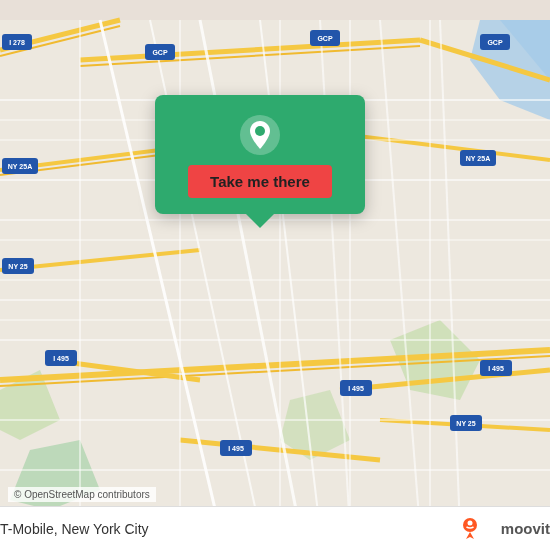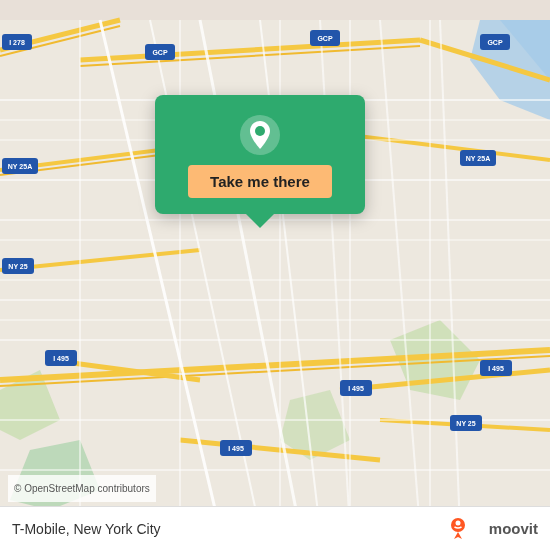--- a/index.html
+++ b/index.html
@@ -54,21 +54,21 @@
       border-top: 14px solid #2eaa6e;
     }
 
     #pin-icon {
       width: 44px;
       height: 44px;
       margin-bottom: 8px;
     }
 
     #take-me-there-btn {
-      background: #fdba74;
+      background: #ef4444;
       color: #222;
       border: none;
       border-radius: 4px;
       padding: 8px 22px;
       font-size: 15px;
       font-weight: 600;
       cursor: pointer;
       white-space: nowrap;
     }
 
@@ -76,21 +76,21 @@
     #bottom-bar {
       position: absolute;
       bottom: 0;
       left: 0;
       width: 550px;
       height: 44px;
       background: white;
       display: flex;
       align-items: center;
       justify-content: space-between;
-      padding: 0 12px;
+      padding: 0 0;
       border-top: 1px solid #ddd;
       z-index: 20;
     }
 
     #location-label {
       font-size: 14px;
       color: #333;
     }
 
     #moovit-logo {
@@ -109,21 +109,21 @@
       font-weight: 700;
       color: #555;
     }
 
     
     #osm-attr {
       position: absolute;
       bottom: 48px;
       left: 8px;
       background: rgba(255,255,255,0.8);
-      padding: 8px 6px;
+      padding: 2px 6px;
       font-size: 10px;
       color: #555;
       border-radius: 0;
       z-index: 15;
     }
   </style>
 </head>
 <body>
 
 <div id="map-container">

